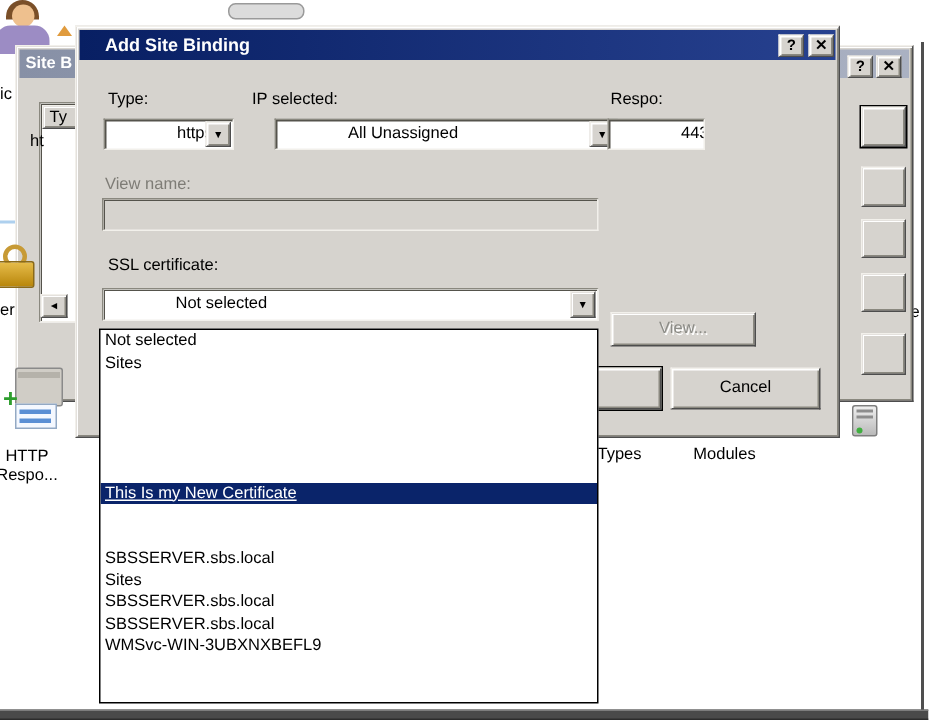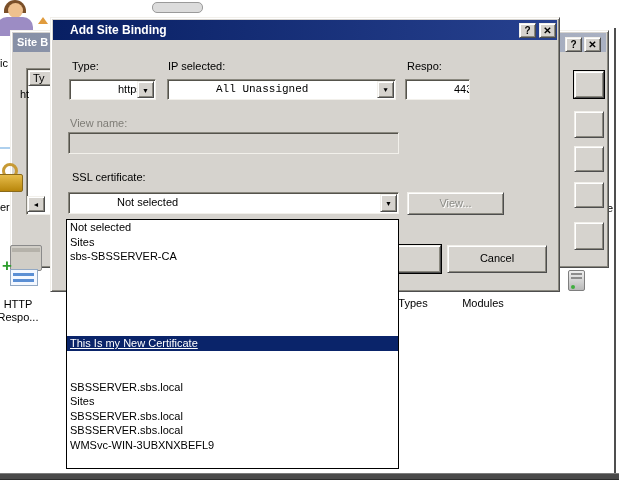--- a/index.html
+++ b/index.html
@@ -24,21 +24,21 @@
                  overflow:hidden; white-space:nowrap; }
   .tbtn { text-align:center; font-weight:bold; font-size:10px; line-height:13px; background:#d6d3ce; }
 
   
   .lbl { white-space:nowrap; }
   .lbl-dis { color:#7e7c76; white-space:nowrap; }
   .field-text { line-height:19px; padding-left:4px; white-space:nowrap; overflow:hidden;margin-left:44px; }
   .combo-arrow { position:absolute; top:1px; right:1px; bottom:1px; width:17px;
                  text-align:center; font-size:7px; line-height:17px; color:#000; background:#d6d3ce; }
   .btn { text-align:center; line-height:25px; background:#d6d3ce; }
-  .btn-dis { color:#8b8b86; text-shadow:1px 1px 0 #fff; }
+  .btn-dis { color:#8b8b86; text-shadow:1px 1px 0 #fff;margin-top:16px; }
 
   
   .ddl { background:#fff; border:1px solid #000; overflow:hidden; }
   .ddl-row { height:14.5px; line-height:14.5px; padding:0 3px; white-space:nowrap; overflow:hidden; }
   .ddl-row.sel { background:#0a246a; color:#fff;text-decoration:underline; }
 
   
   .bottom-bar { background:#4a4a4a; border-top:1px solid #7d7d7d; border-bottom:1px solid #2c2c2c; }
   .win-border { background:#4f4f4f; }
   .feat-lbl { text-align:center; line-height:13px; }
@@ -115,21 +115,21 @@
   <div class="abs tbtn raised" style="left:519px;top:23px;width:17px;height:15px;">?</div>
   <div class="abs tbtn raised" style="left:539px;top:23px;width:17px;height:15px;">✕</div>
 
   <div class="abs lbl" style="left:72px;top:60px;">Type:</div>
   <div class="abs white sunken" style="left:69px;top:79px;width:87px;height:21px;">
     <div class="field-text">https</div>
     <div class="combo-arrow raised">▼</div>
   </div>
 
   <div class="abs lbl" style="left:168px;top:60px;">IP selected:</div>
-  <div class="abs white sunken" style="left:167px;top:79px;width:229px;height:21px;font-family:Liberation Mono, monospace;">
+  <div class="abs white sunken" style="left:183px;top:79px;width:229px;height:21px;">
     <div class="field-text">All Unassigned</div>
     <div class="combo-arrow raised">▼</div>
   </div>
 
   <div class="abs lbl" style="left:407px;top:60px;">Respo:</div>
   <div class="abs white sunken" style="left:405px;top:79px;width:65px;height:21px;">
     <div class="field-text">443</div>
   </div>
 
   <div class="abs lbl-dis" style="left:70px;top:117px;">View name:</div>
@@ -143,21 +143,20 @@
     <div class="combo-arrow raised">▼</div>
   </div>
   <div class="abs btn raised btn-dis" style="left:407px;top:192px;width:97px;height:23px;line-height:21px;">View...</div>
 
   <div class="abs btn raised default-outline" style="left:341px;top:245px;width:100px;height:28px;">OK</div>
   <div class="abs btn raised" style="left:447px;top:245px;width:100px;height:28px;">Cancel</div>
 
   <div class="abs ddl" style="left:66px;top:219px;width:333px;height:250px;">
       <div class="ddl-row">Not selected</div>
       <div class="ddl-row">Sites</div>
-      <div class="ddl-row">sbs-SBSSERVER-CA</div>
       <div class="ddl-row"></div>
       <div class="ddl-row"></div>
       <div class="ddl-row"></div>
       <div class="ddl-row"></div>
       <div class="ddl-row"></div>
       <div class="ddl-row sel">This Is my New Certificate</div>
       <div class="ddl-row"></div>
       <div class="ddl-row"></div>
       <div class="ddl-row">SBSSERVER.sbs.local</div>
       <div class="ddl-row">Sites</div>

